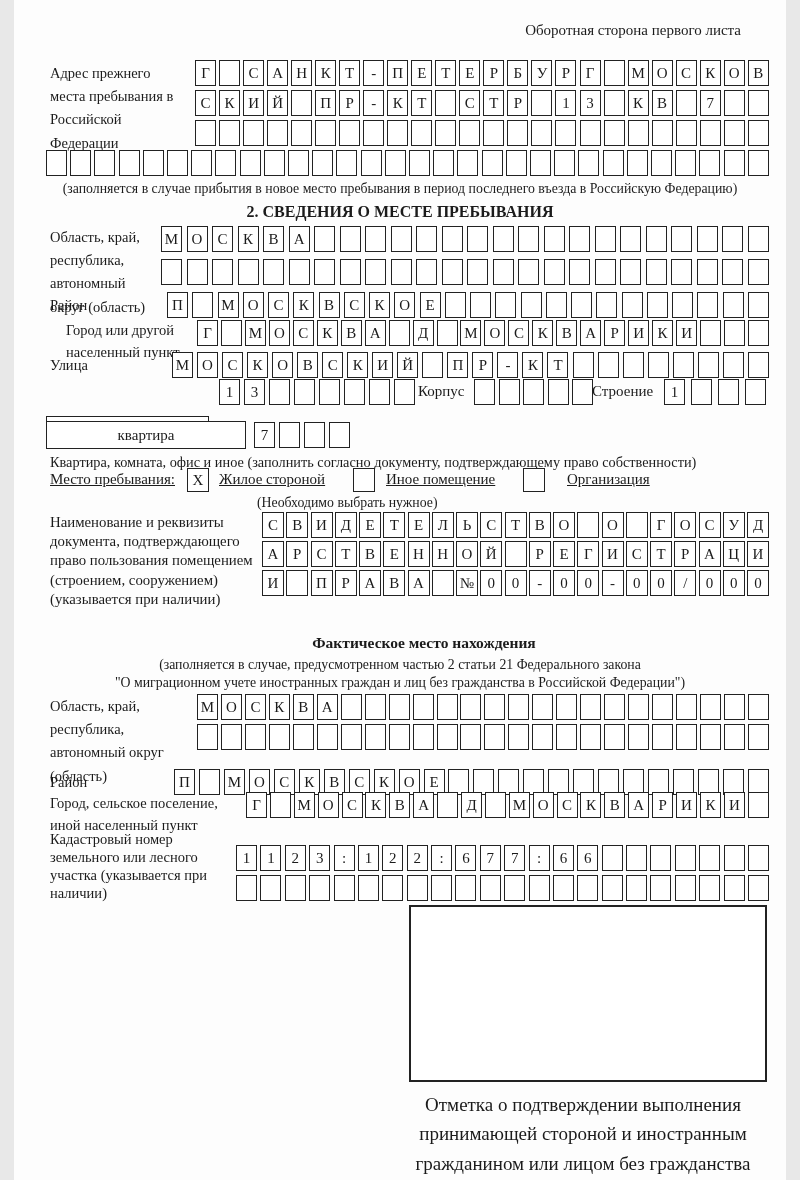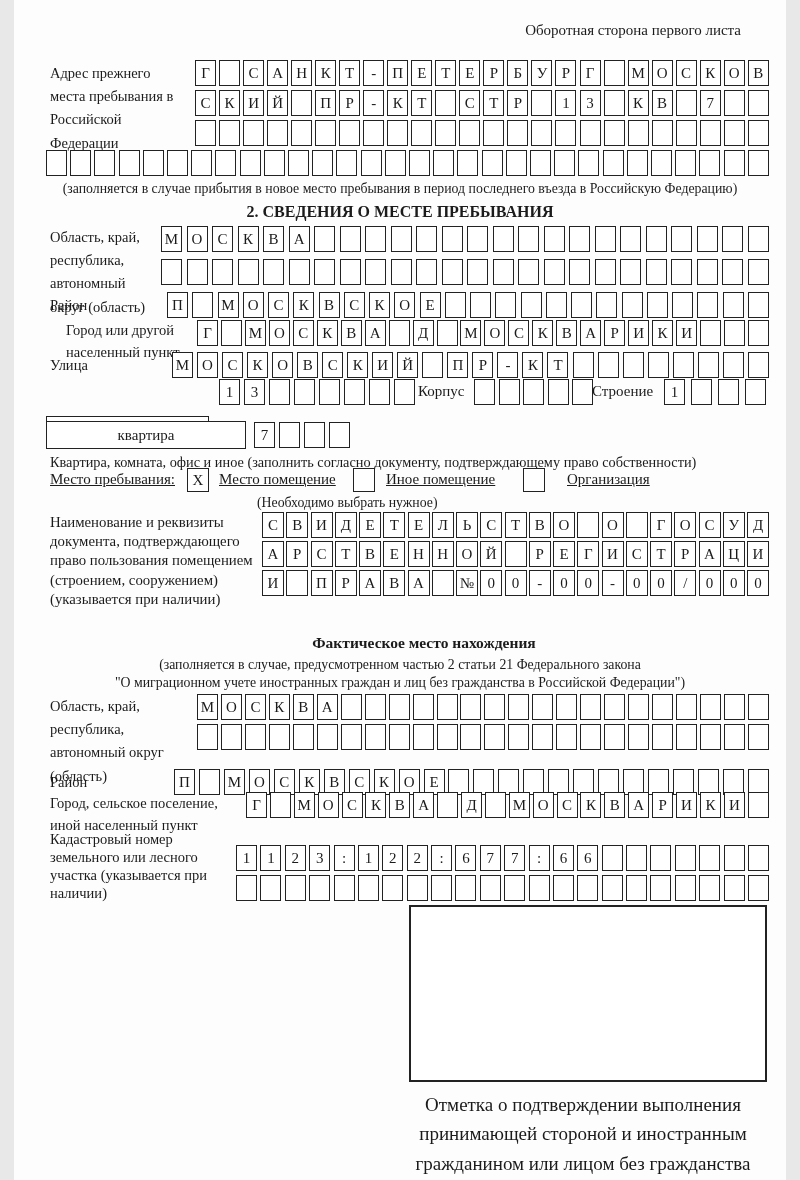--- a/index.html
+++ b/index.html
@@ -326,21 +326,21 @@
   <div class="abs cells" style="left:240px;top:422px;width:96px;">
       <div class="cell">7</div>
       <div class="cell"></div>
       <div class="cell"></div>
       <div class="cell"></div>
     </div>
   <div class="abs cap" style="left:36px;top:454px;">Квартира, комната, офис и иное (заполнить согласно документу, подтверждающему право собственности)</div>
 
   <div class="abs staylbl" style="left:36px;top:471px;">Место пребывания:</div>
   <div class="abs cbox" style="left:173px;top:468px;">X</div>
-  <div class="abs staylbl" style="left:205px;top:471px;">Место помещение</div>
+  <div class="abs staylbl" style="left:205px;top:471px;">Жилое стороной</div>
   <div class="abs cbox" style="left:339px;top:468px;"></div>
   <div class="abs staylbl" style="left:372px;top:471px;">Иное помещение</div>
   <div class="abs cbox" style="left:509px;top:468px;"></div>
   <div class="abs staylbl" style="left:553px;top:471px;">Организация</div>
   <div class="abs cap" style="left:243px;top:495px;font-size:13.8px;">(Необходимо выбрать нужное)</div>
 
   <div class="abs lbl" style="left:36px;top:513px;width:205px;font-size:14.8px;line-height:1.3;">Наименование и реквизиты документа, подтверждающего право пользования помещением (строением, сооружением) (указывается при наличии)</div>
   <div class="abs cells wcell" style="left:248px;top:512px;width:507px;">
       <div class="cell">С</div>
       <div class="cell">В</div>

